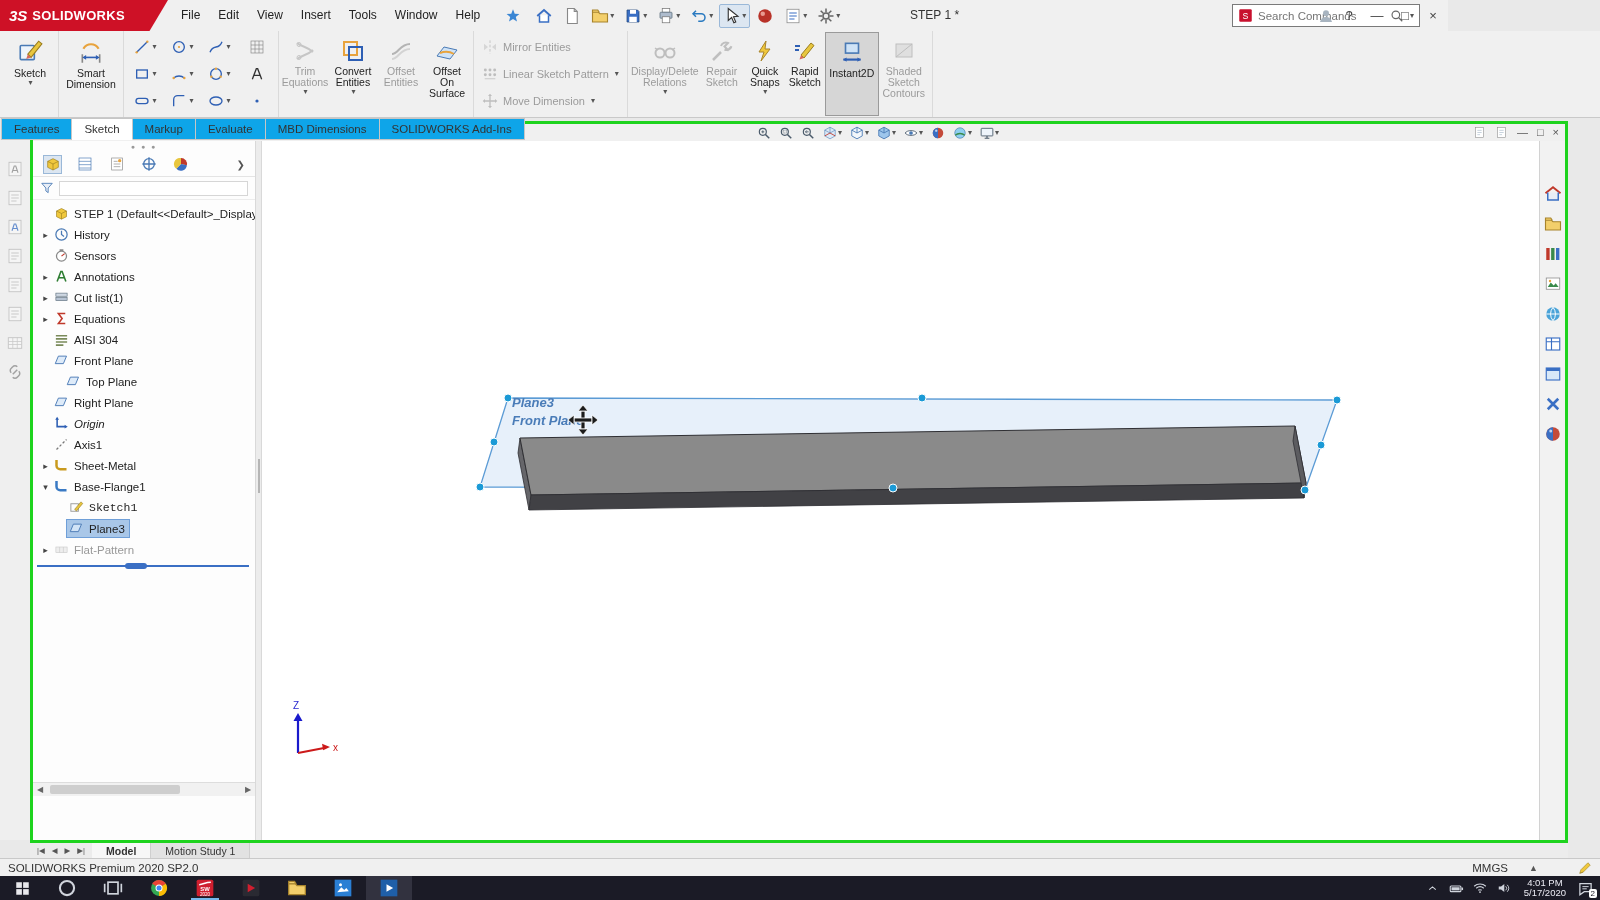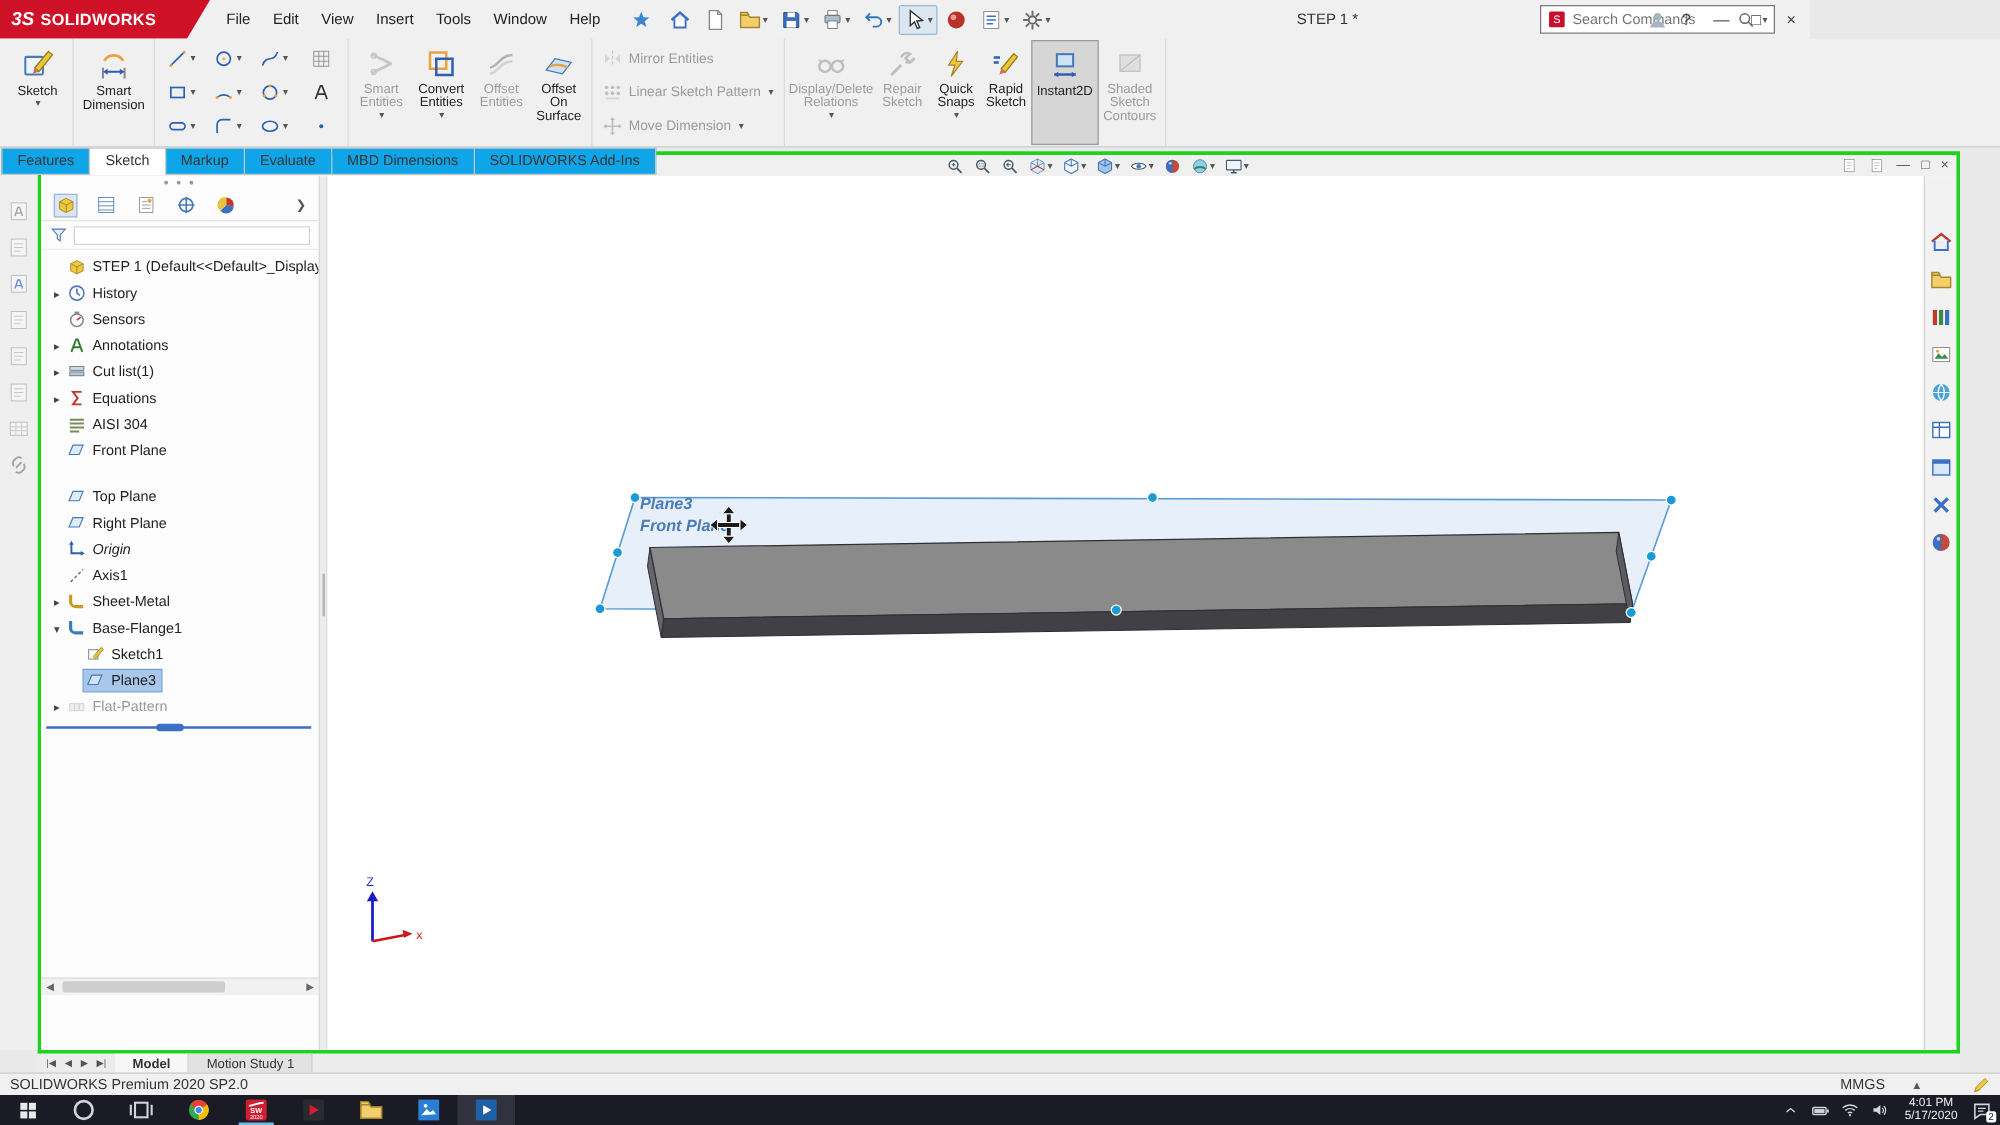--- a/index.html
+++ b/index.html
@@ -15,21 +15,21 @@
 #menubar{position:absolute;left:0;top:0;width:1448px;height:31px;background:#f0f0f0;display:flex;align-items:center;z-index:20}
 #logo{width:168px;height:31px;background:#ce1126;clip-path:polygon(0 0,100% 0,89% 100%,0 100%);display:flex;align-items:center;gap:5px;padding-left:9px;color:#fff;flex:none}
 #logo .mark{font-style:italic;font-weight:bold;font-size:15px}
 #logo .brand{font-weight:bold;font-size:13px;letter-spacing:.3px}
 #menubar-menus{display:flex;margin-left:4px}
 .menu-item{padding:0 9px;line-height:31px;font-size:12px;cursor:default}
 #pin-wrap{margin:0 10px 0 16px;display:flex;align-items:center}
 #qa{display:flex;align-items:center;gap:2px}
 .qa-btn{display:flex;align-items:center;padding:2px 3px;border:1px solid transparent;border-radius:2px}
 .qa-btn.pressed{background:#dce6f1;border-color:#9ab8d8}
-#doc-title{position:absolute;left:962px;top:0;width:200px;text-align:center;line-height:31px;font-size:12px;color:#333}
+#doc-title{position:absolute;left:910px;top:0;width:200px;text-align:left;line-height:31px;font-size:12px;color:#333}
 #cmd-search{position:absolute;left:1232px;top:4px;width:188px;height:23px;background:#fff;border:1px solid #7a7a7a;display:flex;align-items:center;gap:5px;padding:0 5px}
 #cmd-search input{border:none;outline:none;flex:1;min-width:0;font-size:11.5px;color:#777;background:transparent;font-family:inherit}
 #titlebar-right{position:absolute;right:2px;top:0;height:31px;display:flex;align-items:center;gap:2px}
 .tbr-btn{width:26px;height:26px;display:flex;align-items:center;justify-content:center;color:#444;font-size:13px}
 
 #ribbon{position:absolute;left:0;top:31px;width:1600px;height:87px;background:#f0f0f0;border-bottom:1px solid #c9c9c9;display:flex;align-items:stretch;padding-left:2px;z-index:15}
 .rgroup{display:flex;align-items:center;border-right:1px solid #dadada;padding:1px 3px}
 .bigbtn{display:flex;flex-direction:column;align-items:center;justify-content:flex-start;padding-top:6px;height:84px;border:1px solid transparent;color:#222}
 .bigbtn .lbl{font-size:10.5px;line-height:11px;text-align:center;margin-top:3px}
 .bigbtn.disabled{color:#9b9b9b}
@@ -392,21 +392,21 @@
     </div>
     <div class="rgroup">
       <div class="bigbtn bw44 bw46 disabled">
         <span class="ic s24">
             <svg viewBox="0 0 24 24">
               <path d="M4 4c5 4 11 4 16 9M4 20c5-4 11-4 16-9" fill="none" stroke="#888" stroke-width="2"></path>
               <circle cx="6" cy="5.5" r="2" fill="none" stroke="#888"></circle>
               <circle cx="6" cy="18.5" r="2" fill="none" stroke="#888"></circle>
             </svg>
           </span>
-        <span class="lbl">Smart Entities</span>
+        <span class="lbl">Trim Equations</span>
         <span class="caret">▾</span>
       </div>
       <div class="bigbtn bw50">
         <span class="ic s24">
             <svg viewBox="0 0 24 24">
               <rect x="3" y="3" width="13" height="13" fill="none" stroke="#e8a33d" stroke-width="2"></rect>
               <rect x="8" y="8" width="13" height="13" fill="none" stroke="#2e5fb4" stroke-width="2"></rect>
             </svg>
           </span>
         <span class="lbl">Convert Entities</span>
@@ -867,21 +867,21 @@
             <span class="expander"></span>
             <span class="tree-wrap">
               <span class="ic s15">
                 <svg viewBox="0 0 24 24">
                   <path d="M7 5h13l-5 12H2z" fill="#d8e8f8" fill-opacity="0.85" stroke="#4a7ab5" stroke-width="1.5"></path>
                 </svg>
               </span>
               <span class="tree-label">Front Plane</span>
             </span>
           </div>
-          <div class="tree-row" style="padding-left: 6px; margin-top: 16px;">
+          <div class="tree-row" style="padding-left: 18px;">
             <span class="expander"></span>
             <span class="tree-wrap">
               <span class="ic s15">
                 <svg viewBox="0 0 24 24">
                   <path d="M7 5h13l-5 12H2z" fill="#d8e8f8" fill-opacity="0.85" stroke="#4a7ab5" stroke-width="1.5"></path>
                 </svg>
               </span>
               <span class="tree-label">Top Plane</span>
             </span>
           </div>
@@ -934,21 +934,21 @@
             <span class="expander">▾</span>
             <span class="tree-wrap">
               <span class="ic s15">
                 <svg viewBox="0 0 24 24">
                   <path d="M4 3v9a6 6 0 0 0 6 6h10" fill="none" stroke="#3a7ac4" stroke-width="4"></path>
                 </svg>
               </span>
               <span class="tree-label">Base-Flange1</span>
             </span>
           </div>
-          <div class="tree-row" style="padding-left: 21px;">
+          <div class="tree-row" style="padding-left: 21px; font-family: Liberation Mono, monospace;">
             <span class="expander"></span>
             <span class="tree-wrap">
               <span class="ic s15">
                 <svg viewBox="0 0 24 24">
                   <rect x="3" y="6" width="12" height="12" fill="none" stroke="#999" stroke-width="1.5"></rect>
                   <path d="M9 15L19 3l3 2.5L12 17.5z" fill="#e8c63e" stroke="#9a7d1e"></path>
                 </svg>
               </span>
               <span class="tree-label">Sketch1</span>
             </span>

